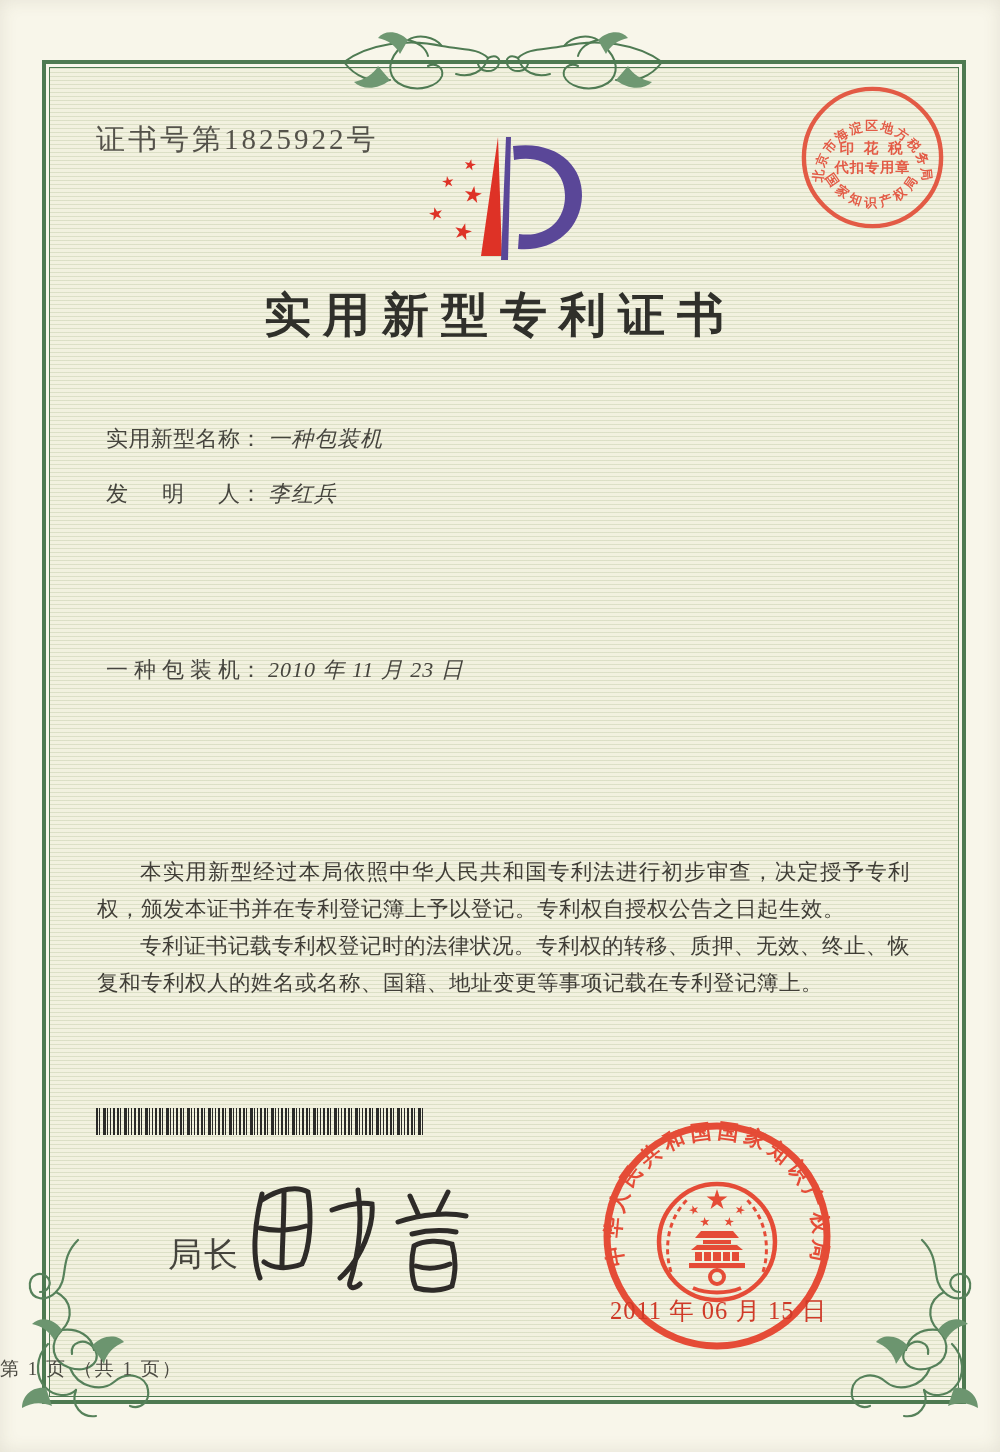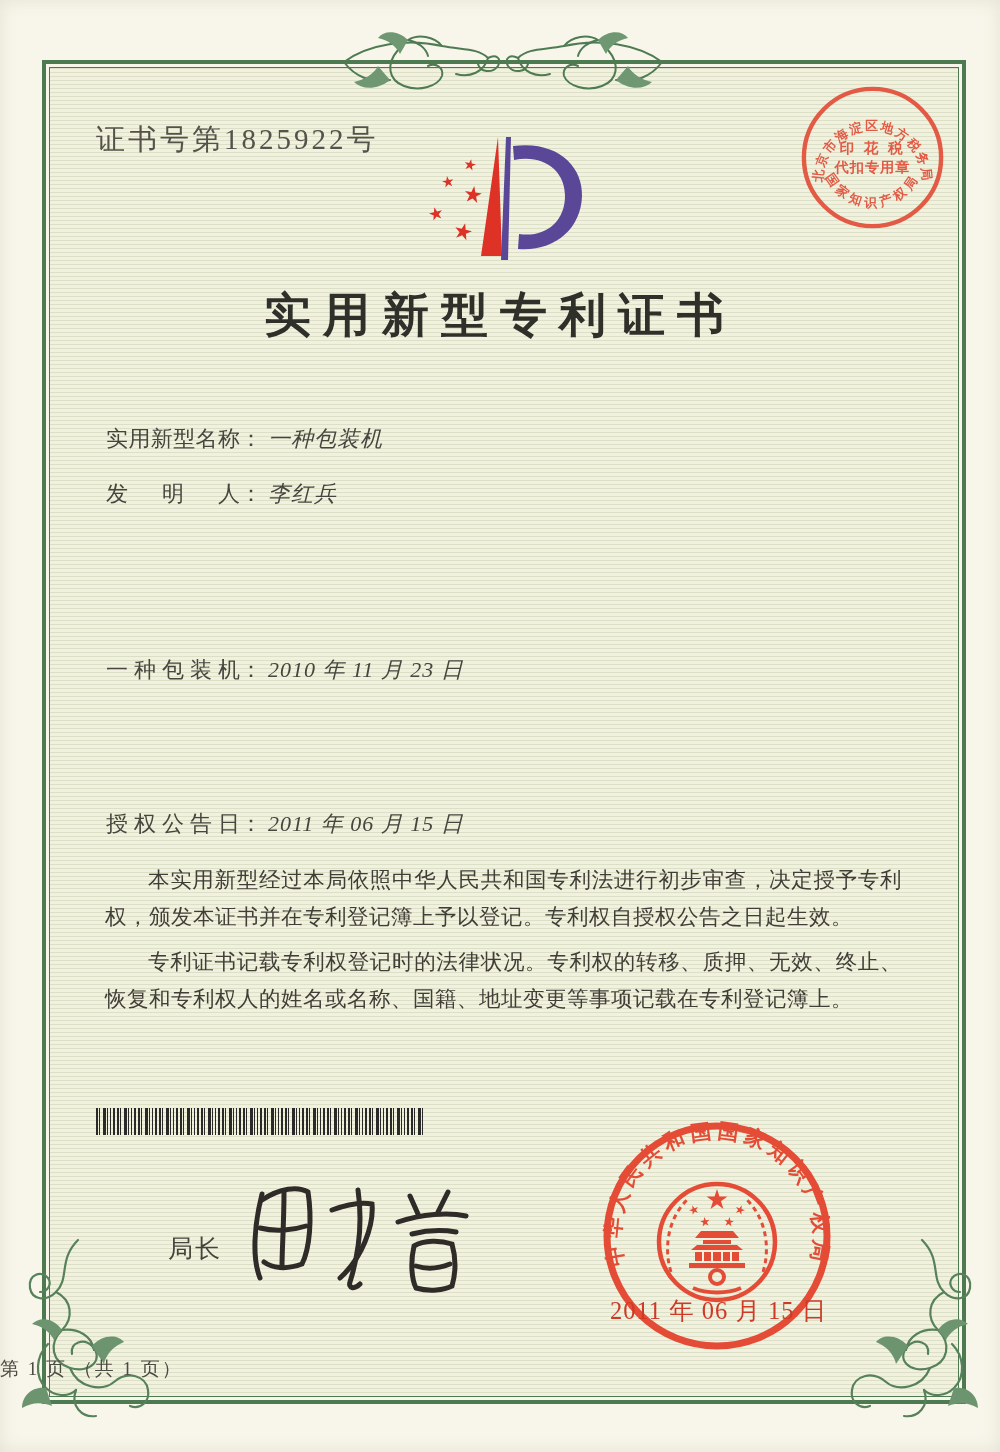--- a/index.html
+++ b/index.html
@@ -43,34 +43,34 @@
   .flabel{display:inline-block;width:134px;text-align:justify;text-align-last:justify;vertical-align:bottom;}
   .fcolon{display:inline-block;margin-right:6px;}
   .fvalue{letter-spacing:1px;font-style:italic;}
   .row0{top:424px}.row1{top:479px}.row2{top:578px}
   .row3{top:655px}.row4{top:732px}.row5{top:809px}
   .body-text{
     position:absolute;left:97px;top:854px;width:813px;
     font-size:21.5px;line-height:37px;color:#403e37;
     text-align:justify;letter-spacing:.5px;
   }
-  .body-text p{margin:8px;text-indent:2em;}
+  .body-text p{margin:0;text-indent:2em;}
   .barcode{
     position:absolute;left:96px;top:1108px;width:328px;height:27px;
     background:repeating-linear-gradient(90deg,
       #2a2a28 0px,#2a2a28 2px,transparent 2px,transparent 3px,
       #2a2a28 3px,#2a2a28 4px,transparent 4px,transparent 7px,
       #2a2a28 7px,#2a2a28 10px,transparent 10px,transparent 11px,
       #2a2a28 11px,#2a2a28 12px,transparent 12px,transparent 14px,
       #2a2a28 14px,#2a2a28 15px,transparent 15px,transparent 17px,
       #2a2a28 17px,#2a2a28 19px,transparent 19px,transparent 21px);
   }
   .signer-title{
     position:absolute;left:168px;top:1232px;
-    font-size:25px;color:#45443d;letter-spacing:2px;
+    font-size:34px;color:#45443d;letter-spacing:2px;
   }
   .signature-svg{position:absolute;left:232px;top:1166px;}
   .seal-svg{position:absolute;left:597px;top:1116px;opacity:.93;}
   .tax-stamp-svg{position:absolute;left:799px;top:84px;opacity:.9;}
   .seal-date{
     position:absolute;left:610px;top:1294px;
     font-size:24.5px;color:#cf3a28;letter-spacing:1px;z-index:5;
   }
   .footer{
     position:absolute;left:0;right:90px;top:1356px;
@@ -185,23 +185,20 @@
   <div class="title">实用新型专利证书</div>
 
   <div class="field-row row0">
     <span class="flabel">实用新型名称</span><span class="fcolon">：</span><span class="fvalue">一种包装机</span>
   </div>
   <div class="field-row row1">
     <span class="flabel">发明人</span><span class="fcolon">：</span><span class="fvalue">李红兵</span>
   </div>
   <div class="field-row row3">
     <span class="flabel">一种包装机</span><span class="fcolon">：</span><span class="fvalue">2010 年 11 月 23 日</span>
-  </div>
-  <div class="field-row row5">
-    <span class="flabel">授权公告日</span><span class="fcolon">：</span><span class="fvalue">2011 年 06 月 15 日</span>
   </div>
 
   <div class="body-text">
     <p>本实用新型经过本局依照中华人民共和国专利法进行初步审查，决定授予专利权，颁发本证书并在专利登记簿上予以登记。专利权自授权公告之日起生效。</p>
     <p>专利证书记载专利权登记时的法律状况。专利权的转移、质押、无效、终止、恢复和专利权人的姓名或名称、国籍、地址变更等事项记载在专利登记簿上。</p>
   </div>
 
   <div class="barcode"></div>
 
   <div class="signer-title">局长</div>

